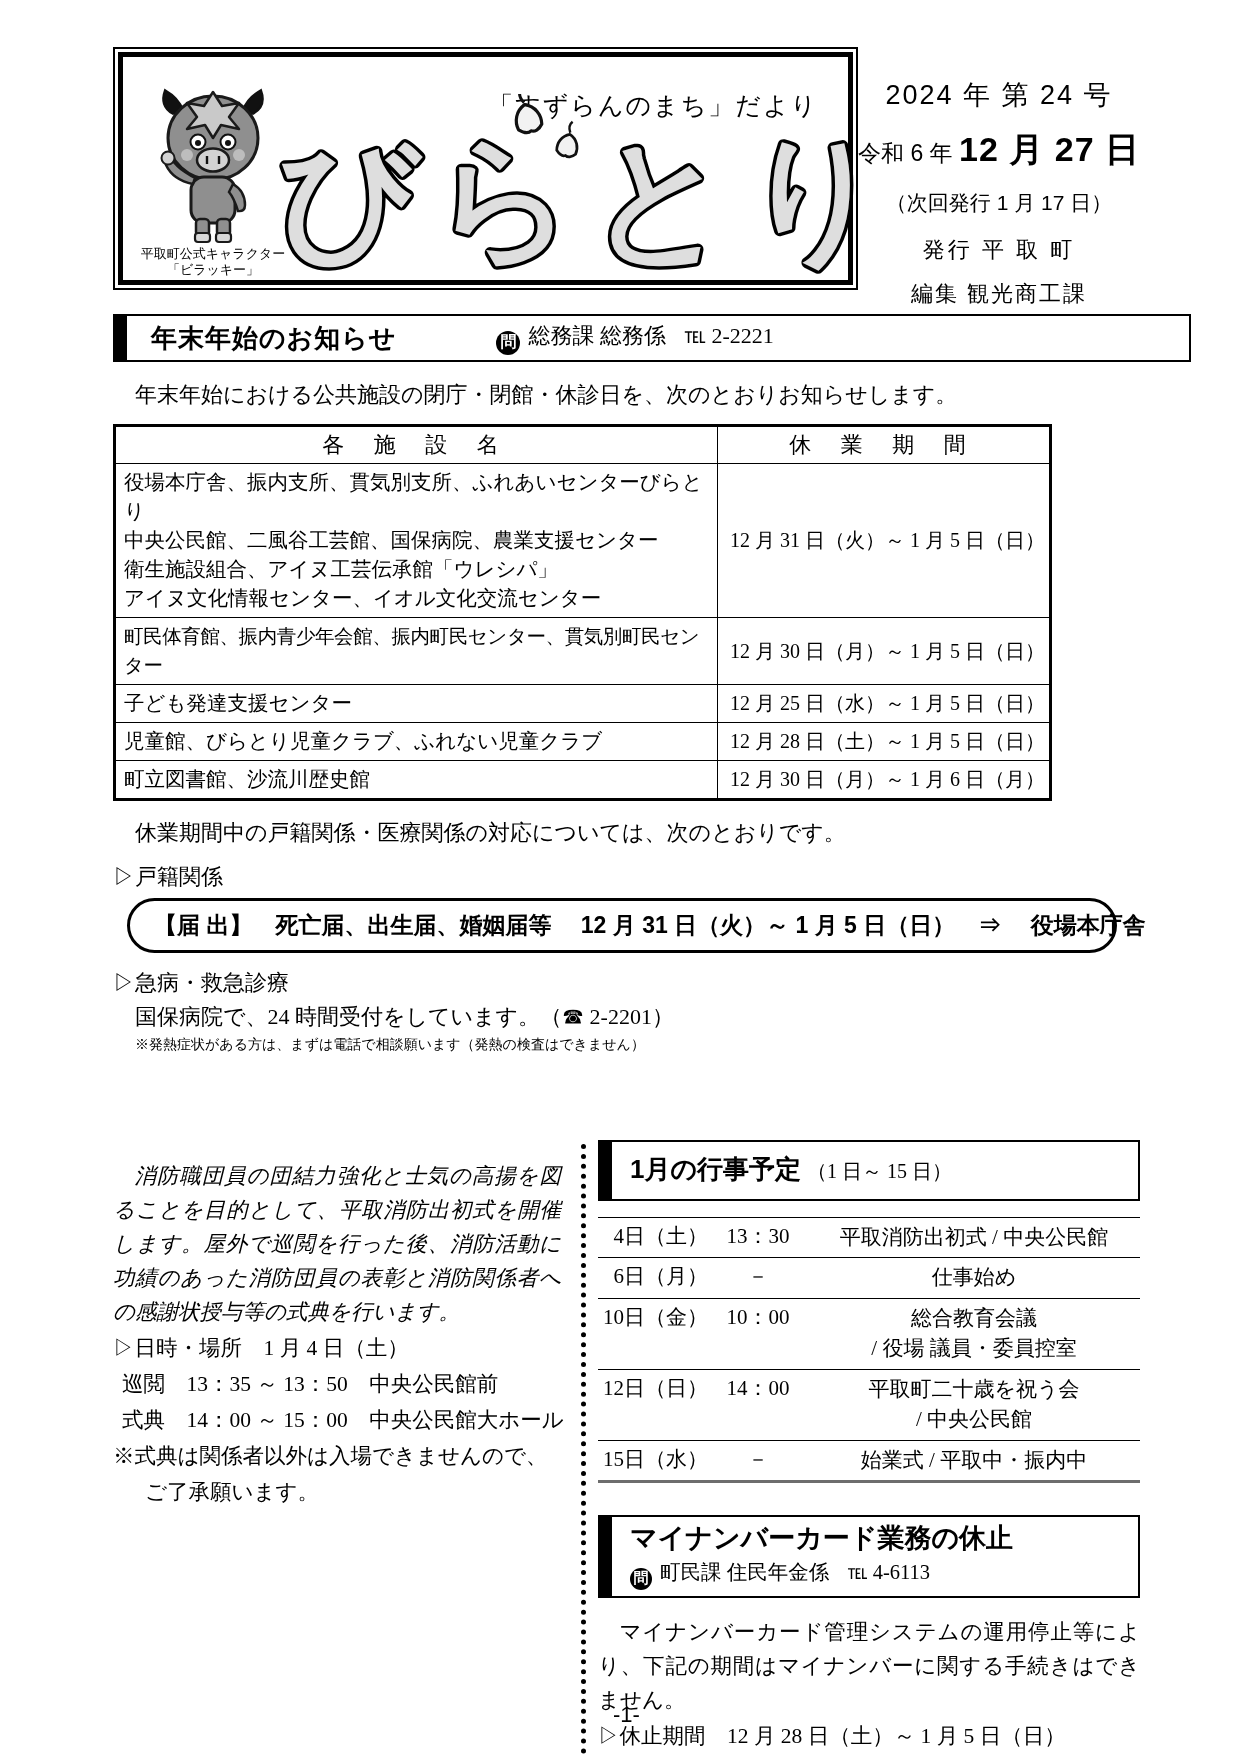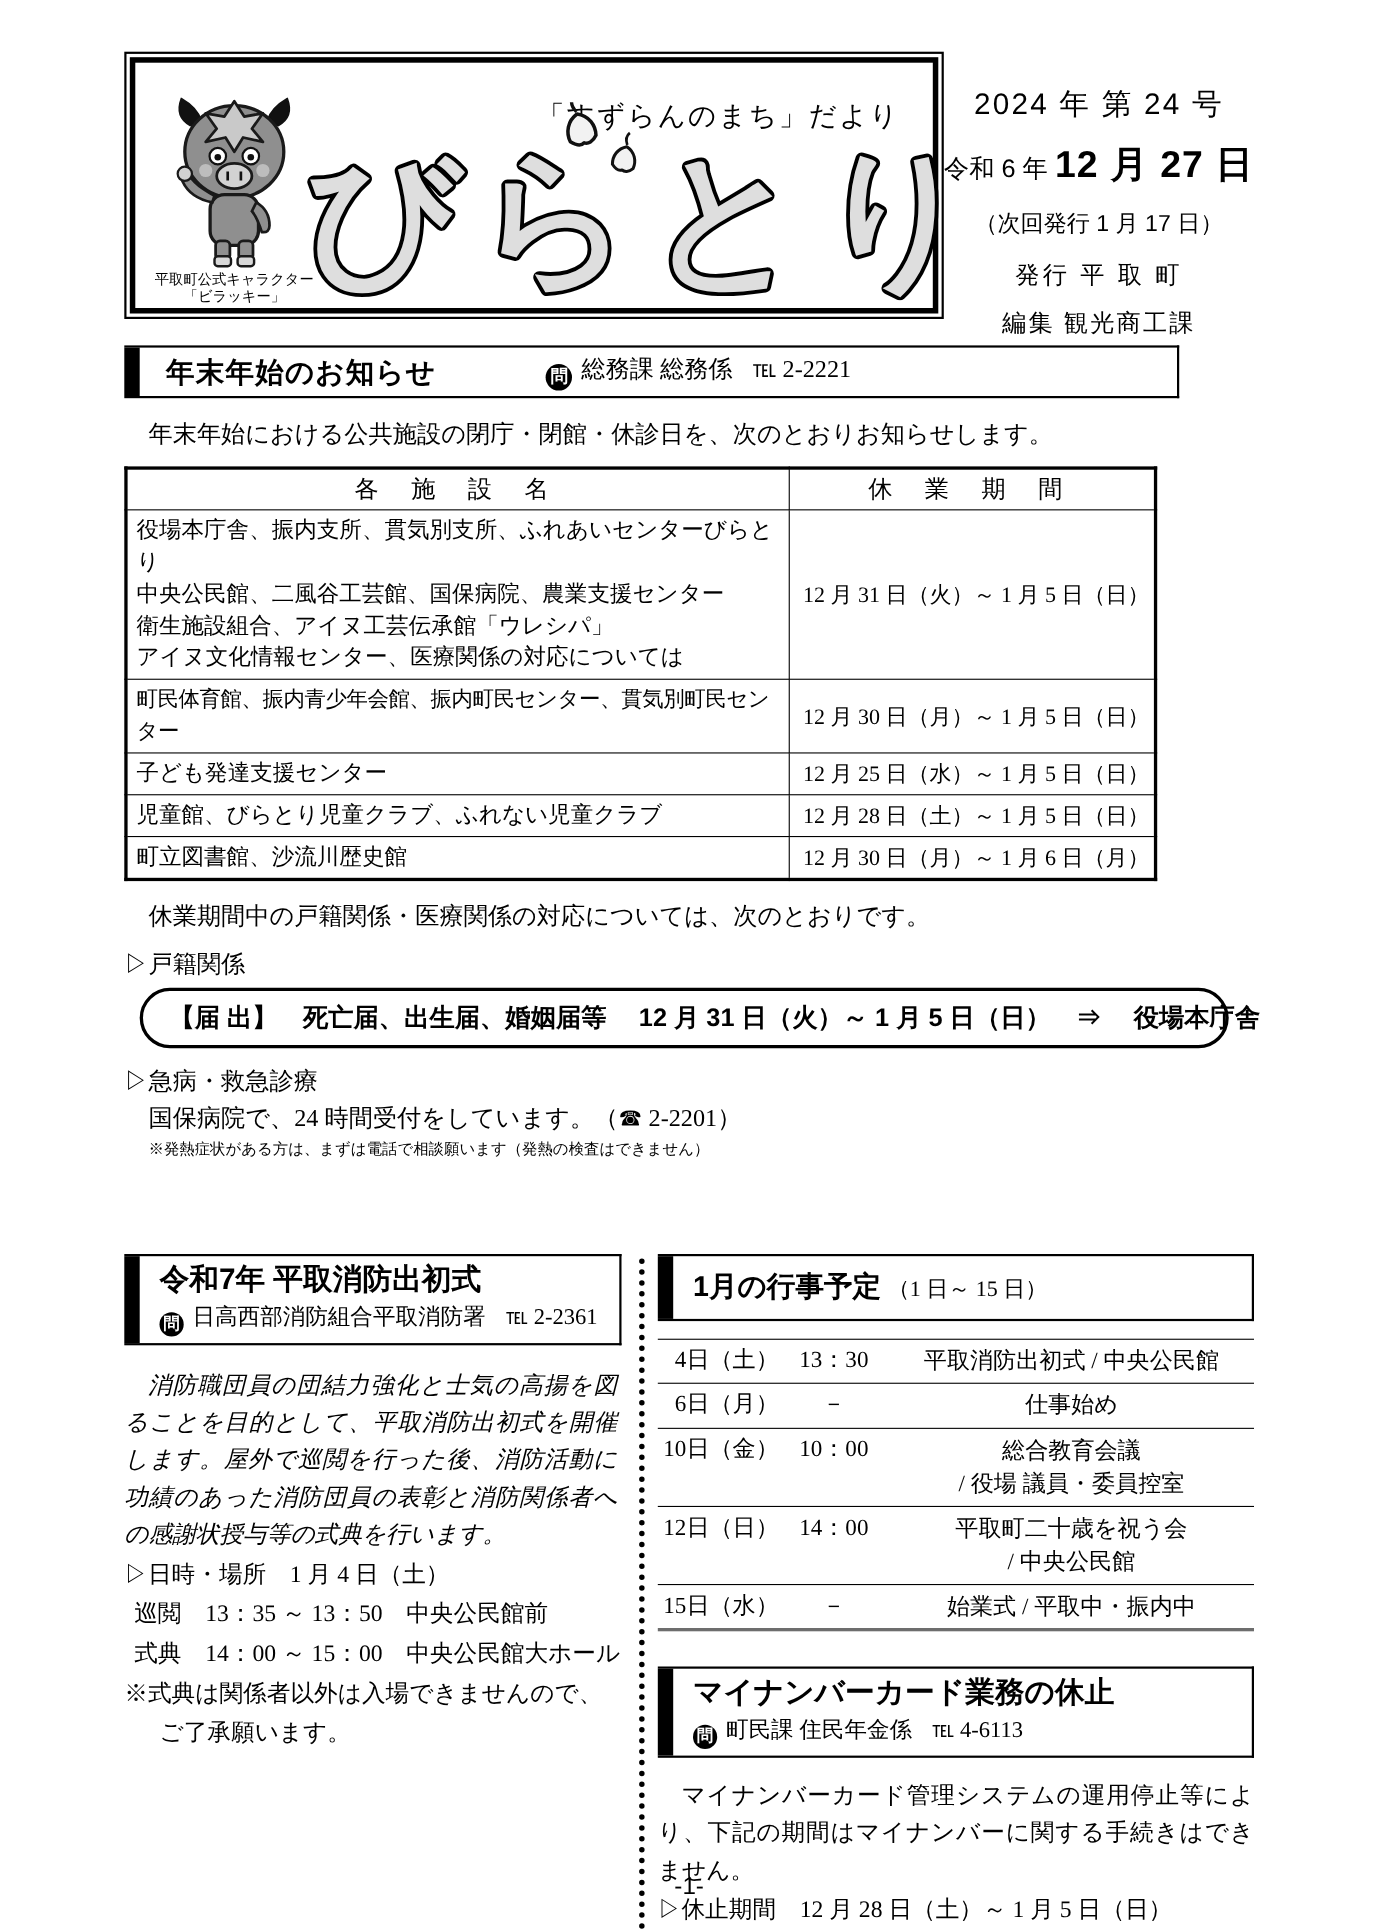--- a/index.html
+++ b/index.html
@@ -34,21 +34,21 @@
   .sec-bar{display:flex;align-items:center;box-sizing:border-box;
            border-top:2px solid #000;border-bottom:2px solid #000;border-right:2px solid #000;background:#fff;}
   .accent{background:#000;align-self:stretch;width:14px;flex:0 0 14px;}
   .sec-title{font-family:"Liberation Sans",sans-serif;font-weight:bold;}
   .contact-line{font-size:22px;white-space:nowrap;}
   .q-icon{display:inline-flex;align-items:center;justify-content:center;
           width:24px;height:24px;border-radius:50%;background:#000;color:#fff;
           font-family:"Liberation Sans",sans-serif;font-size:16px;font-weight:bold;
           vertical-align:-4px;margin-right:8px;}
   .tel{margin-left:18px;}
-  .bar-nenmatsu{position:absolute;top:314px;left:113px;width:959px;height:48px;}
+  .bar-nenmatsu{position:absolute;top:314px;left:113px;width:1078px;height:48px;}
   .bar-nenmatsu .sec-title{font-size:26px;margin-left:24px;letter-spacing:1px;}
   .bar-nenmatsu .contact-line{margin-left:100px;}
   
   .p-intro{position:absolute;top:380px;left:113px;width:1027px;font-size:22px;text-indent:1em;}
   .closure-table{position:absolute;top:424px;left:113px;width:939px;border-collapse:collapse;
                  font-size:20.5px;}
   .closure-table th,.closure-table td{border:1.6px solid #000;}
   .closure-table{border:3px solid #000;}
   .closure-table th{font-weight:normal;font-size:22px;letter-spacing:12px;padding:3px 0;text-align:center;}
   td.fac{width:66.5%;padding:4px 6px 4px 8px;line-height:29px;}
@@ -192,21 +192,21 @@
     <tbody>
         <tr>
       <th>各 施 設 名</th>
       <th>休 業 期 間</th>
     </tr>
     <tr>
       <td class="fac">
         <div>役場本庁舎、振内支所、貫気別支所、ふれあいセンターびらとり</div>
         <div>中央公民館、二風谷工芸館、国保病院、農業支援センター</div>
         <div>衛生施設組合、アイヌ工芸伝承館「ウレシパ」</div>
-        <div>アイヌ文化情報センター、医療関係の対応については</div>
+        <div>アイヌ文化情報センター、イオル文化交流センター</div>
       </td>
       <td class="per">12 月 31 日（火）～ 1 月 5 日（日）</td>
     </tr>
     <tr>
       <td class="fac condensed">町民体育館、振内青少年会館、振内町民センター、貫気別町民センター</td>
       <td class="per">12 月 30 日（月）～ 1 月 5 日（日）</td>
     </tr>
     <tr>
       <td class="fac">子ども発達支援センター</td>
       <td class="per">12 月 25 日（水）～ 1 月 5 日（日）</td>
@@ -225,29 +225,20 @@
   <div class="p-note">休業期間中の戸籍関係・医療関係の対応については、次のとおりです。</div>
   <div class="h-koseki">▷戸籍関係</div>
   <div class="todokede">【届 出】　死亡届、出生届、婚姻届等　 12 月 31 日（火）～ 1 月 5 日（日）　⇒　 役場本庁舎</div>
   <div class="h-kyubyo">▷急病・救急診療</div>
   <div class="kyubyo-1">国保病院で、24 時間受付をしています。（☎ 2-2201）</div>
   <div class="kyubyo-2">※発熱症状がある方は、まずは電話で相談願います（発熱の検査はできません）</div>
 
   <div class="bottom">
 
     <div class="col-left">
-      <div class="sub-head">
-        <div class="accent"></div>
-        <div class="sub-head-body">
-          <div class="sub-title">令和7年 平取消防出初式</div>
-          <div class="sub-contact">
-            <span class="q-icon">問</span><span>日高西部消防組合平取消防署</span><span class="tel">℡ 2-2361</span>
-          </div>
-        </div>
-      </div>
       <div class="body-text fire-body">
         <p class="para">消防職団員の団結力強化と士気の高揚を図ることを目的として、平取消防出初式を開催します。屋外で巡閲を行った後、消防活動に功績のあった消防団員の表彰と消防関係者への感謝状授与等の式典を行います。</p>
         <div class="line">▷日時・場所　1 月 4 日（土）</div>
         <div class="line indent1">巡閲　13：35 ～ 13：50　中央公民館前</div>
         <div class="line indent1">式典　14：00 ～ 15：00　中央公民館大ホール</div>
         <div class="line">※式典は関係者以外は入場できませんので、</div>
         <div class="line indent2">ご了承願います。</div>
       </div>
     </div>
 

